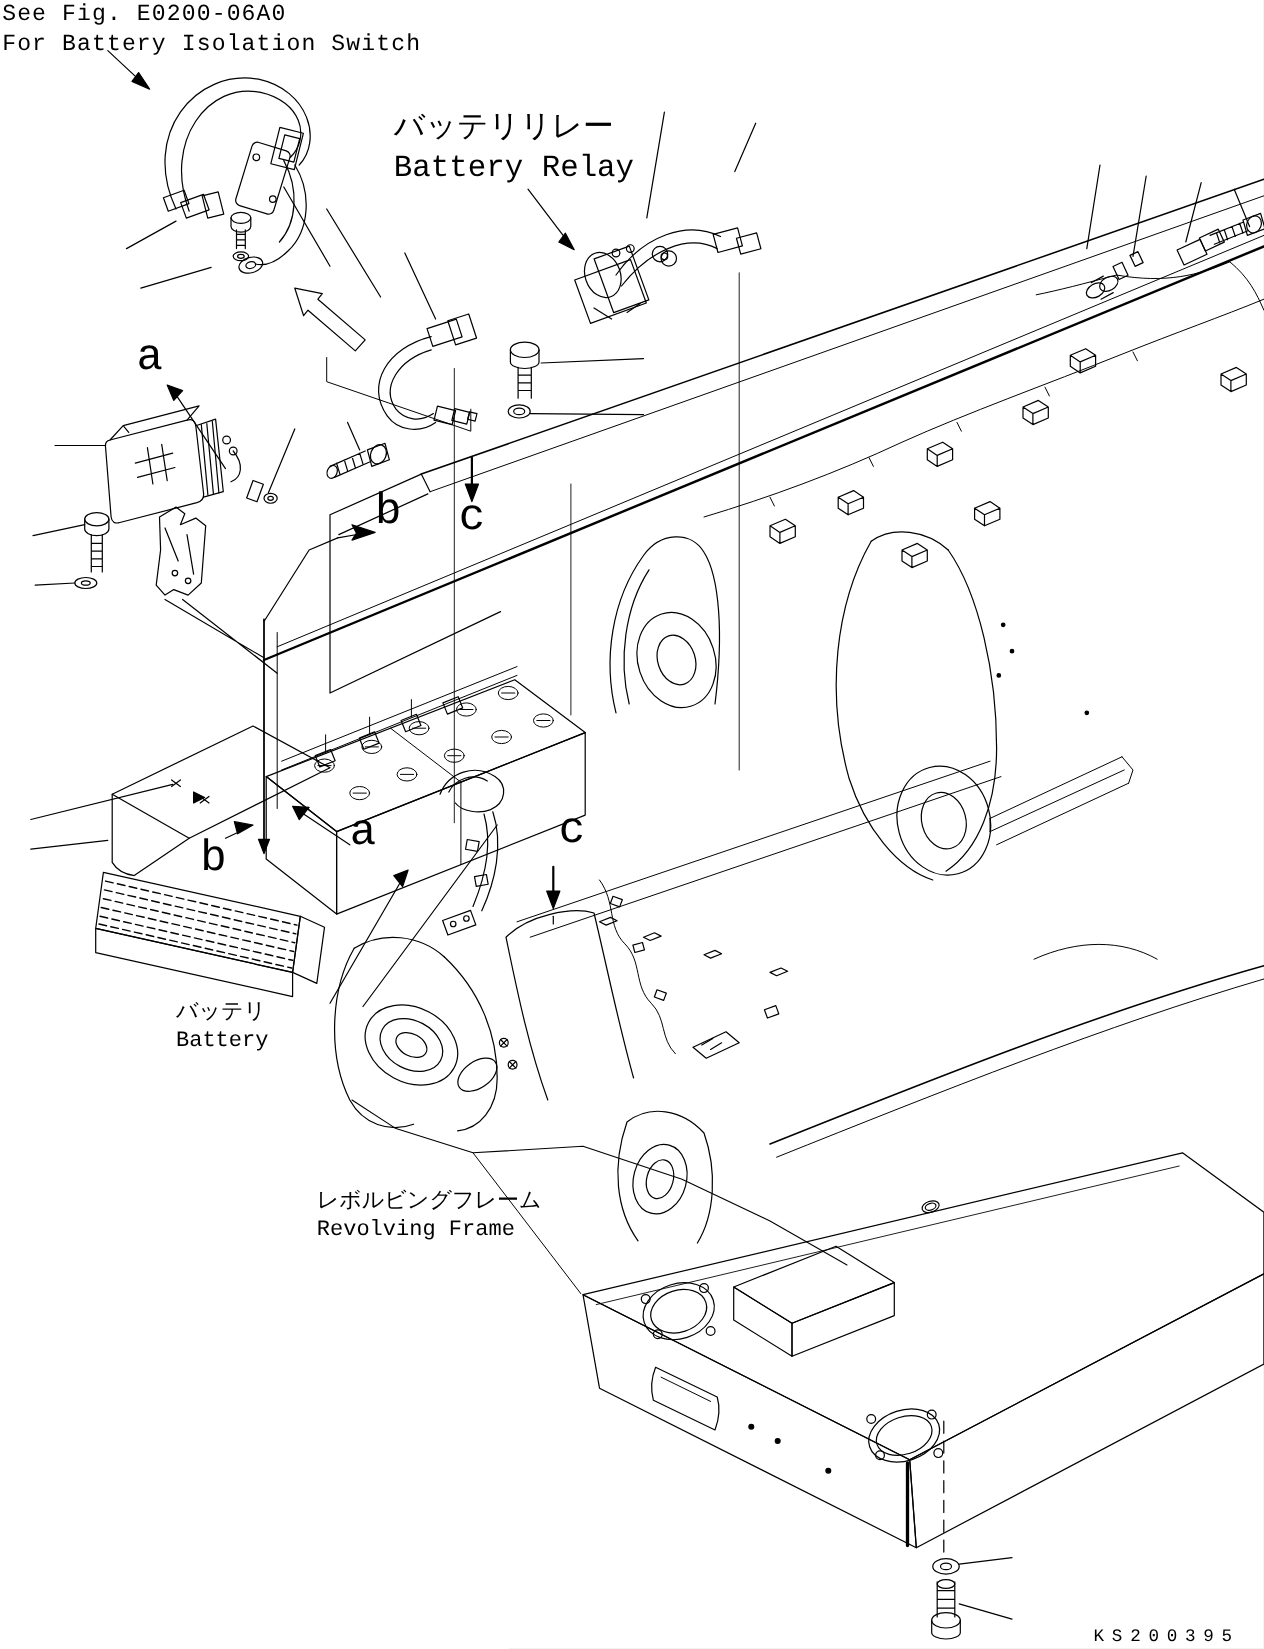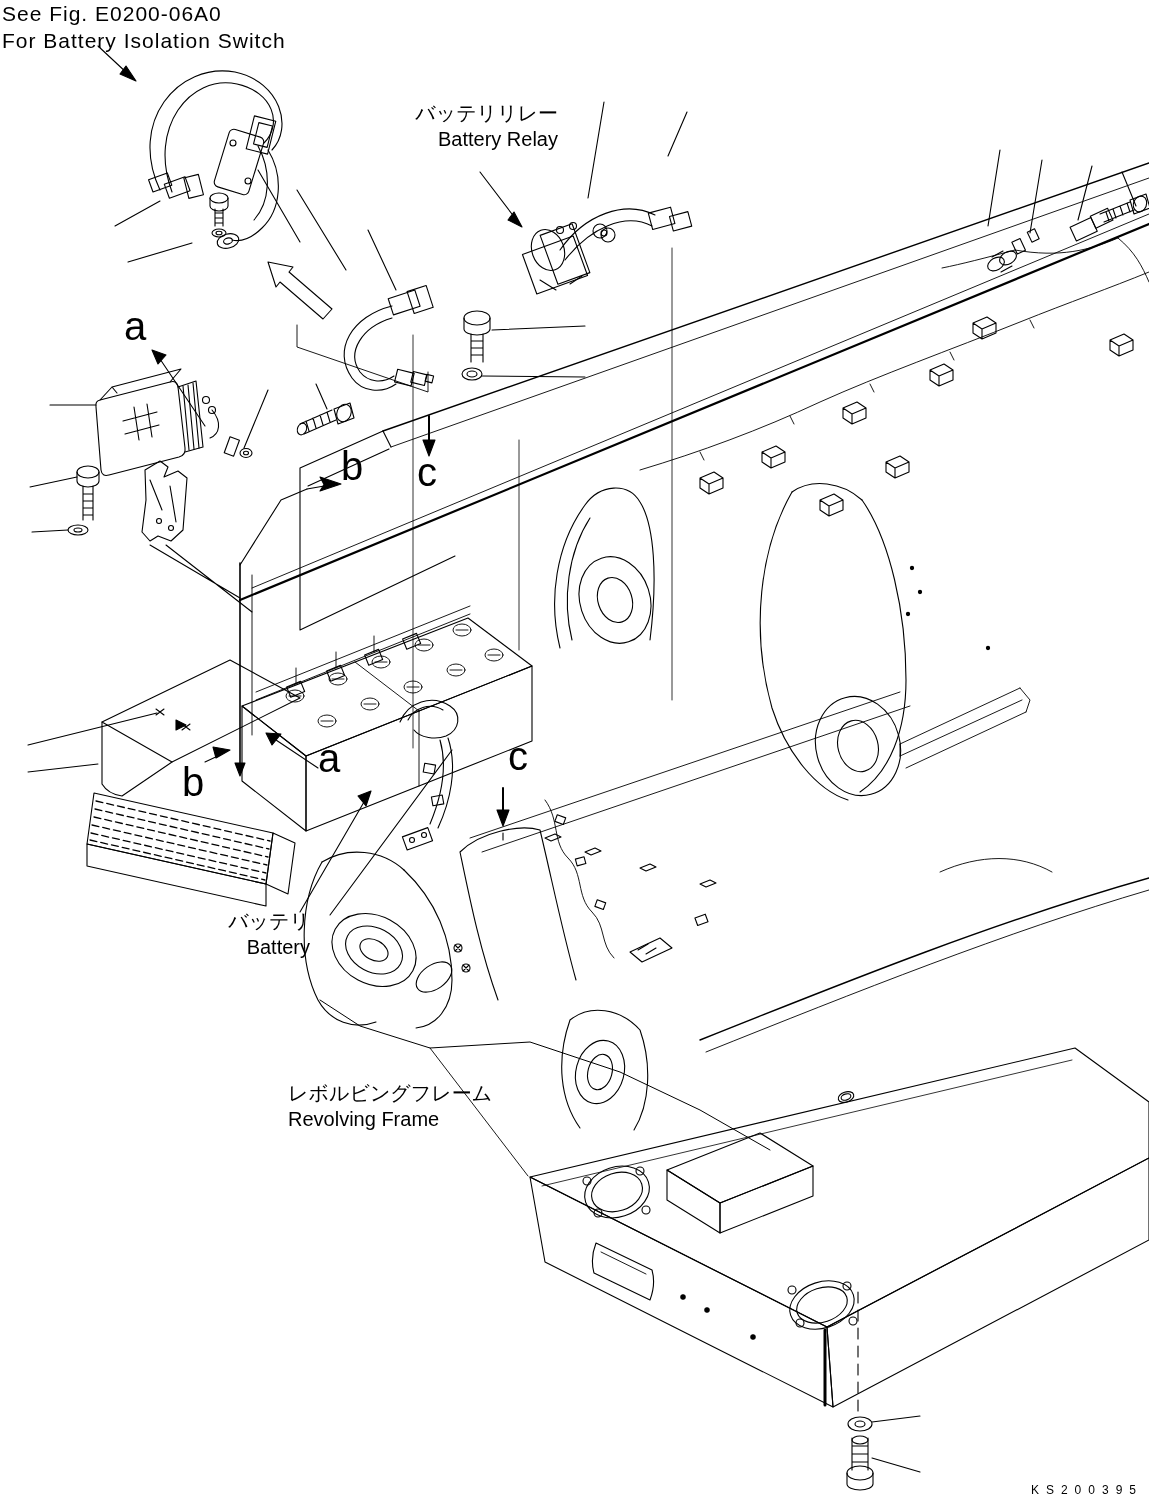--- a/index.html
+++ b/index.html
@@ -1,26 +1,26 @@
 <!DOCTYPE html>
 <html><head>
 <meta charset="utf-8">
 <style>
   html,body{margin:0;padding:0;background:#888;}
   #page{position:relative;width:1149px;height:1499px;background:#ffffff;overflow:hidden;
-        font-family:Liberation Sans, sans-serif;color:#000;}
+        font-family:Liberation Mono, monospace;color:#000;}
   #art{position:absolute;left:0;top:0;}
   svg *{vector-effect:non-scaling-stroke;}
   .lbl{position:absolute;white-space:pre;line-height:1.3;}
   .note{left:2px;top:0px;font-size:21px;letter-spacing:1px;}
-  .relay-lbl{left:358px;top:100px;width:200px;text-align:right;font-size:20px;}
-  .batt-lbl{left:160px;top:908px;width:150px;text-align:right;font-size:20px;}
+  .relay-lbl{left:358px;top:100px;width:200px;text-align:right;font-size:28px;}
+  .batt-lbl{left:160px;top:908px;width:150px;text-align:left;font-size:20px;}
   .frame-lbl{left:288px;top:1080px;width:220px;font-size:20px;}
   .callout{position:absolute;font-size:40px;line-height:1;}
-  .dwgno{position:absolute;right:6px;bottom:2px;font-size:12px;letter-spacing:7px;}
+  .dwgno{position:absolute;right:22px;bottom:2px;font-size:16px;letter-spacing:7px;}
 </style>
 </head>
 <body>
 
 <div id="page">
 
 <svg id="art" width="1149" height="1499" viewBox="0 0 1149 1499" fill="none" stroke="#000" stroke-width="1.1" stroke-linecap="round" stroke-linejoin="round">
 
   <g>
     <path d="M160,190 C128,122 178,62 235,72 C281,82 293,128 272,150"></path>

